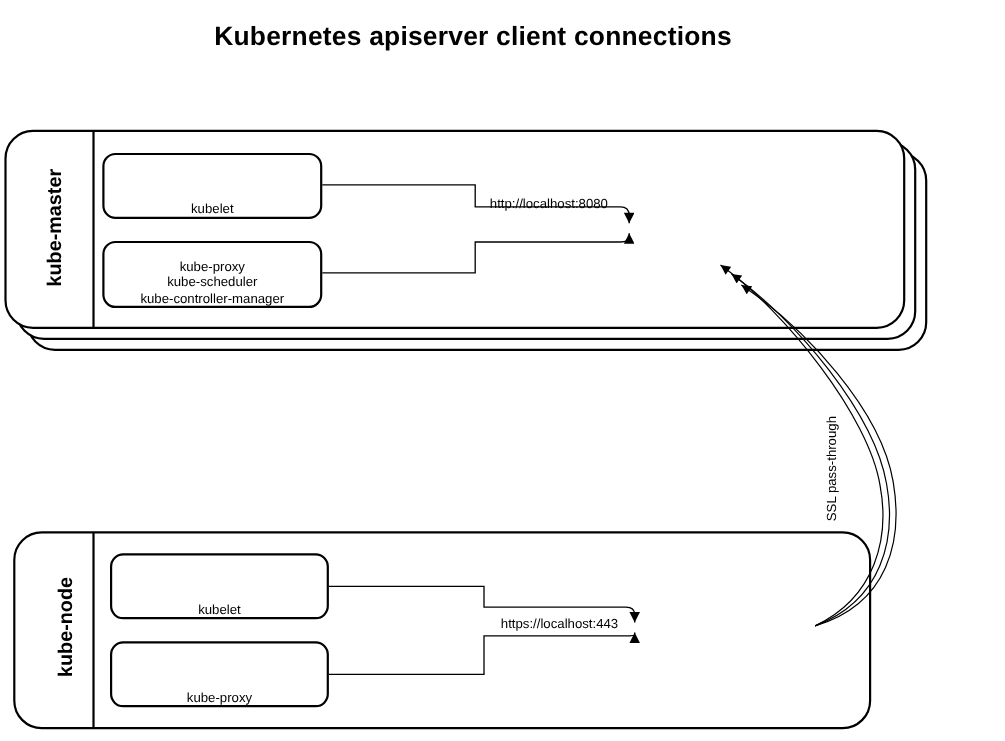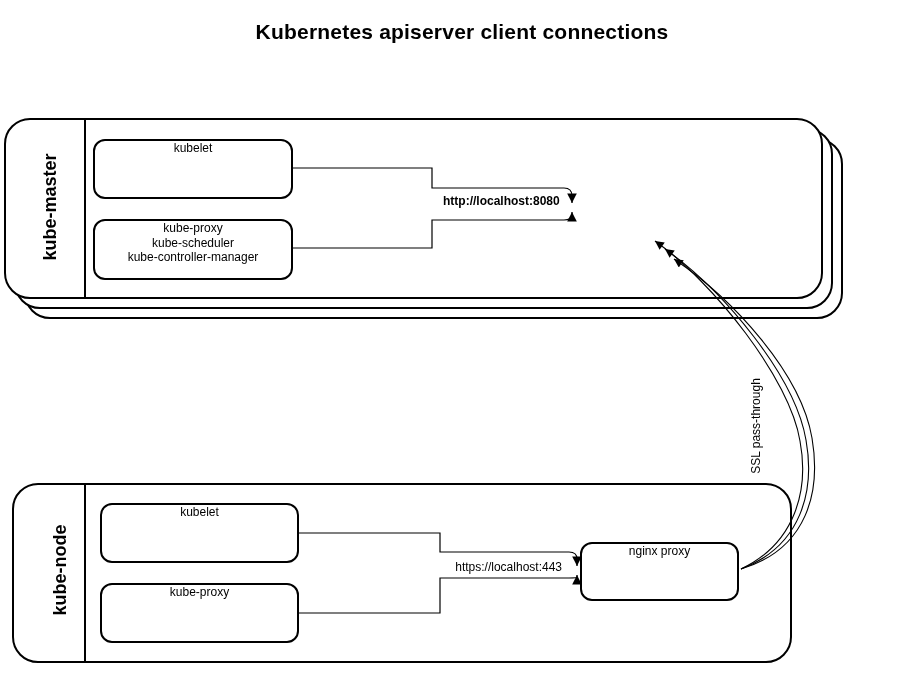--- a/index.html
+++ b/index.html
@@ -9,24 +9,23 @@
     height: 674px;
     background: #ffffff;
     font-family: "Liberation Sans", "DejaVu Sans", sans-serif;
     color: #000000;
     overflow: hidden;
   }
   .title {
     position: absolute;
     left: 0; top: 20px; width: 860px;
     text-align: center;
-    font-size: 21px;
+    font-size: 24px;
     font-weight: bold;
     letter-spacing: 0.2px;
-    margin-left: 32px;
   }
   .container-layer {
     position: absolute;
     background: #ffffff;
     border: 2.5px solid #000000;
     border-radius: 26px;
     box-sizing: border-box;
   }
   .divider {
     position: absolute;
@@ -42,21 +41,21 @@
   }
   .node-box {
     position: absolute;
     background: #ffffff;
     border: 2.4px solid #000000;
     border-radius: 12px;
     box-sizing: border-box;
     display: flex;
     flex-direction: column;
     align-items: center;
-    justify-content: flex-start;
+    justify-content: flex-end;
     font-size: 12px;
     line-height: 14.5px;
     text-align: center;
   }
   .edge-label {
     position: absolute;
     font-size: 12px;
     text-align: center;
     white-space: nowrap;
     background: transparent;
@@ -103,25 +102,22 @@
   <div class="vlabel z4" style="left:60px; top:570px;">kube-node</div>
 
   <div class="node-box z5" style="left:100px; top:503px; width:199px; height:60px;">
     <span>kubelet</span>
   </div>
 
   <div class="node-box z5" style="left:100px; top:583px; width:199px; height:60px;">
     <span>kube-proxy</span>
   </div>
 
-  <div class="node-box z5" style="left:580px; top:542px; width:159px; height:59px;">
-    <span>nginx proxy</span>
-  </div>
 
-  <div class="edge-label z12" style="left:443px; top:194px; width:112px;font-weight:bold;">http://localhost:8080</div>
+  <div class="edge-label z12" style="left:443px; top:178px; width:112px;">http://localhost:8080</div>
   <div class="edge-label z12" style="left:448px; top:560px; width:114px;text-align:right;">https://localhost:443</div>
   <div class="edge-label rotated z12" style="left:756px; top:426px;">SSL pass-through</div>
 
   <div id="edges">
     <svg width="914" height="674" viewBox="0 0 914 674" xmlns="http://www.w3.org/2000/svg">
       <defs>
         <marker id="arrow" viewBox="0 0 10 10" refX="10" refY="5" markerWidth="9" markerHeight="8" orient="auto">
           <path d="M0 0 L10 5 L0 10 Z" fill="#000000"></path>
         </marker>
       </defs>

